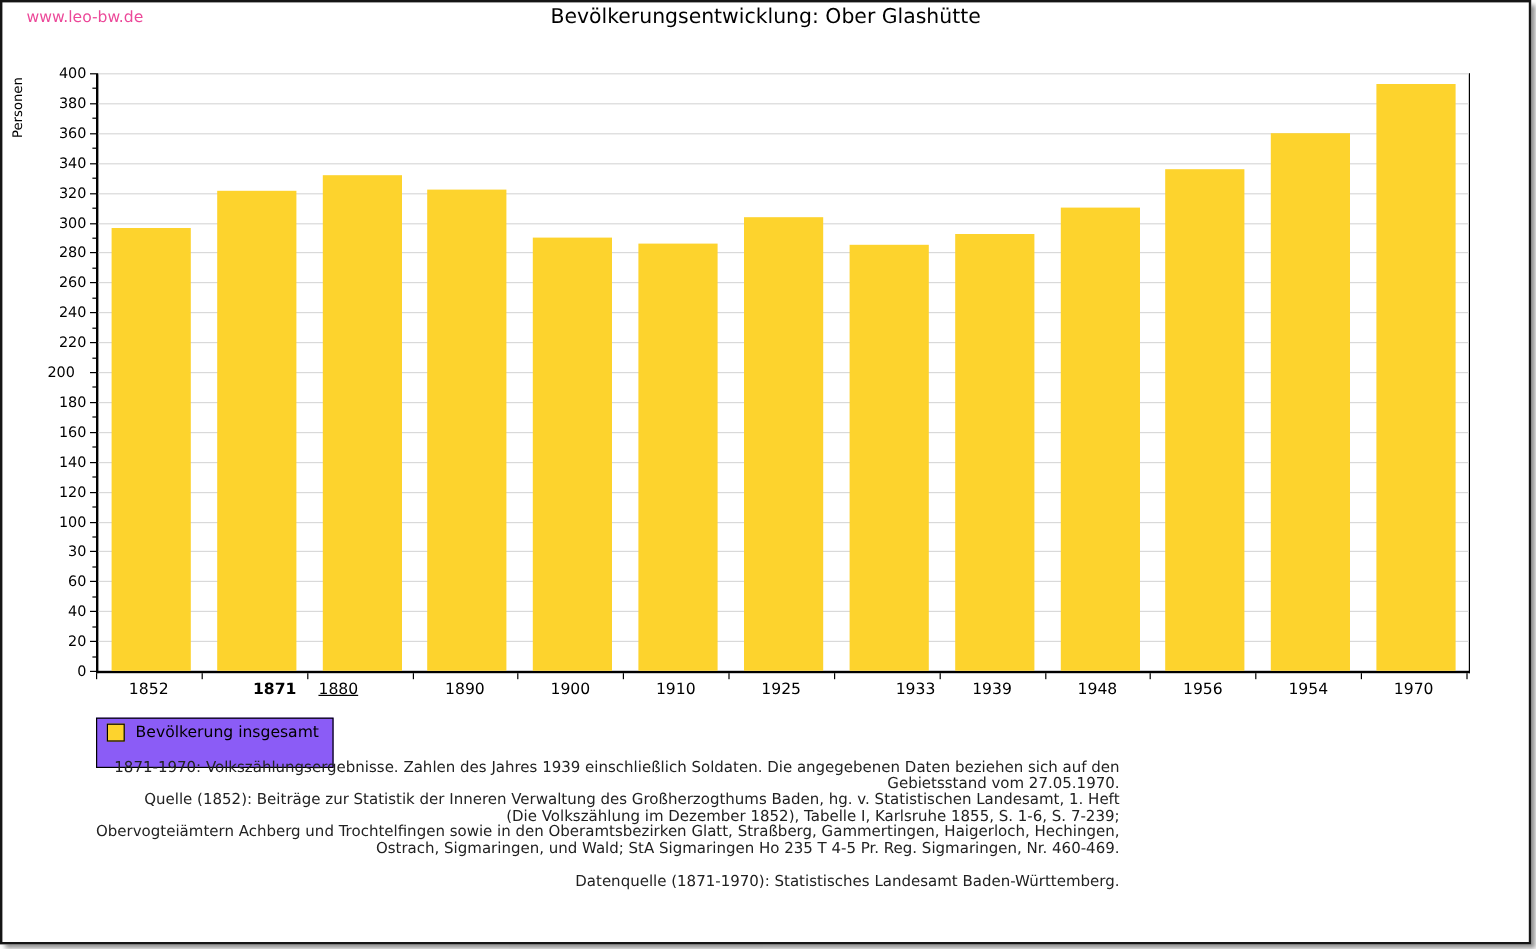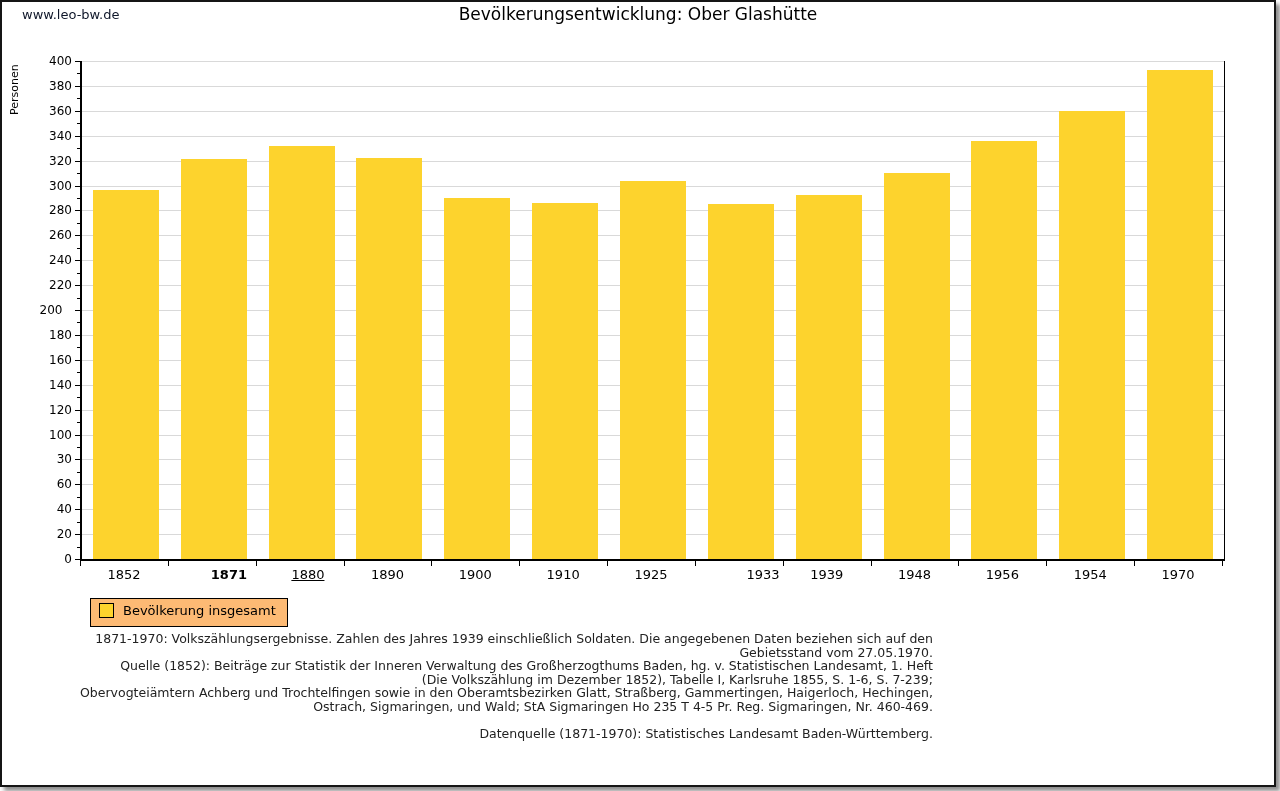--- a/index.html
+++ b/index.html
@@ -1,32 +1,32 @@
 <!DOCTYPE html>
 <html><head>
 <meta charset="utf-8">
 <style>
   html,body{margin:0;padding:0;background:#fff;width:1280px;height:791px;overflow:hidden;}
   body{font-family:"DejaVu Sans","Liberation Sans",sans-serif;}
   .page{position:absolute;left:0;top:0;width:1272px;height:783px;background:#fff;
         border:2px solid #151515;box-shadow:4px 4px 4px rgba(0,0,0,0.45);}
-  .watermark{position:absolute;left:20px;top:5px;font-size:13px;color:#0f172a;}
+  .watermark{position:absolute;left:20px;top:5px;font-size:13px;color:#ec4899;}
   .title{position:absolute;left:0;top:2px;width:100%;text-align:center;font-size:17px;color:#000;}
   .y-axis-title{position:absolute;left:6px;top:113px;font-size:11px;color:#000;
                 transform:rotate(-90deg);transform-origin:left top;white-space:nowrap;}
   .plot{position:absolute;left:78px;top:59px;width:1142px;height:498px;
         border-left:2px solid #000;border-right:1px solid #000;border-bottom:2px solid #000;}
   .gridline{position:absolute;left:0;width:100%;height:1px;background:#d9d9d9;}
   .bar{position:absolute;bottom:0;}
   .ytick{position:absolute;height:1px;background:#000;}
   .xtick{position:absolute;width:1px;background:#000;}
   .ylab{position:absolute;width:42px;text-align:right;font-size:12px;color:#000;}
   .xlab{position:absolute;text-align:center;font-size:13px;color:#000;}
-  .legend{position:absolute;left:88px;top:596px;display:flex;align-items:center;gap:9px;
-          border:1px solid #000;background:#fdba74;padding:4px 11px 8px 8px;font-size:13px;color:#000;}
+  .legend{position:absolute;left:78px;top:596px;display:flex;align-items:center;gap:9px;
+          border:1px solid #000;background:#8b5cf6;padding:4px 11px 21px 8px;font-size:13px;color:#000;}
   .swatch{width:13px;height:13px;border:1px solid #000;display:inline-block;}
   .footnotes{position:absolute;left:78px;top:630px;font-size:12.5px;line-height:13.5px;
              color:#222;white-space:nowrap;text-align:right;}
 </style>
 </head>
 <body>
 
 <div class="page">
   <div class="watermark">www.leo-bw.de</div>
   <div class="title">Bevölkerungsentwicklung: Ober Glashütte</div>
@@ -62,21 +62,21 @@
       <div class="bar" style="left: 625.846px; width: 66px; height: 355px; background: rgb(253, 211, 45);"></div>
       <div class="bar" style="left: 713.692px; width: 66px; height: 364px; background: rgb(253, 211, 45);"></div>
       <div class="bar" style="left: 801.538px; width: 66px; height: 386px; background: rgb(253, 211, 45);"></div>
       <div class="bar" style="left: 889.385px; width: 66px; height: 418px; background: rgb(253, 211, 45);"></div>
       <div class="bar" style="left: 977.231px; width: 66px; height: 448px; background: rgb(253, 211, 45);"></div>
       <div class="bar" style="left: 1065.08px; width: 66px; height: 489px; background: rgb(253, 211, 45);"></div>
     </div>
   <div id="decor">
       <div class="xlab" style="left: 78px; width: 87.8462px; top: 565px;">1852</div>
       <div class="xlab" style="left: 183px; width: 87.8462px; top: 565px; font-weight: bold;">1871</div>
-      <div class="xlab" style="left: 262px; width: 87.8462px; top: 565px; text-decoration: underline;">1880</div>
+      <div class="xlab" style="left: 236px; width: 87.8462px; top: 565px; text-decoration: underline;">1880</div>
       <div class="xlab" style="left: 341.538px; width: 87.8462px; top: 565px;">1890</div>
       <div class="xlab" style="left: 429.385px; width: 87.8462px; top: 565px;">1900</div>
       <div class="xlab" style="left: 517.231px; width: 87.8462px; top: 565px;">1910</div>
       <div class="xlab" style="left: 605.077px; width: 87.8462px; top: 565px;">1925</div>
       <div class="xlab" style="left: 717px; width: 87.8462px; top: 565px;">1933</div>
       <div class="xlab" style="left: 780.769px; width: 87.8462px; top: 565px;">1939</div>
       <div class="xlab" style="left: 868.615px; width: 87.8462px; top: 565px;">1948</div>
       <div class="xlab" style="left: 956.462px; width: 87.8462px; top: 565px;">1956</div>
       <div class="xlab" style="left: 1044.31px; width: 87.8462px; top: 565px;">1954</div>
       <div class="xlab" style="left: 1132.15px; width: 87.8462px; top: 565px;">1970</div>

